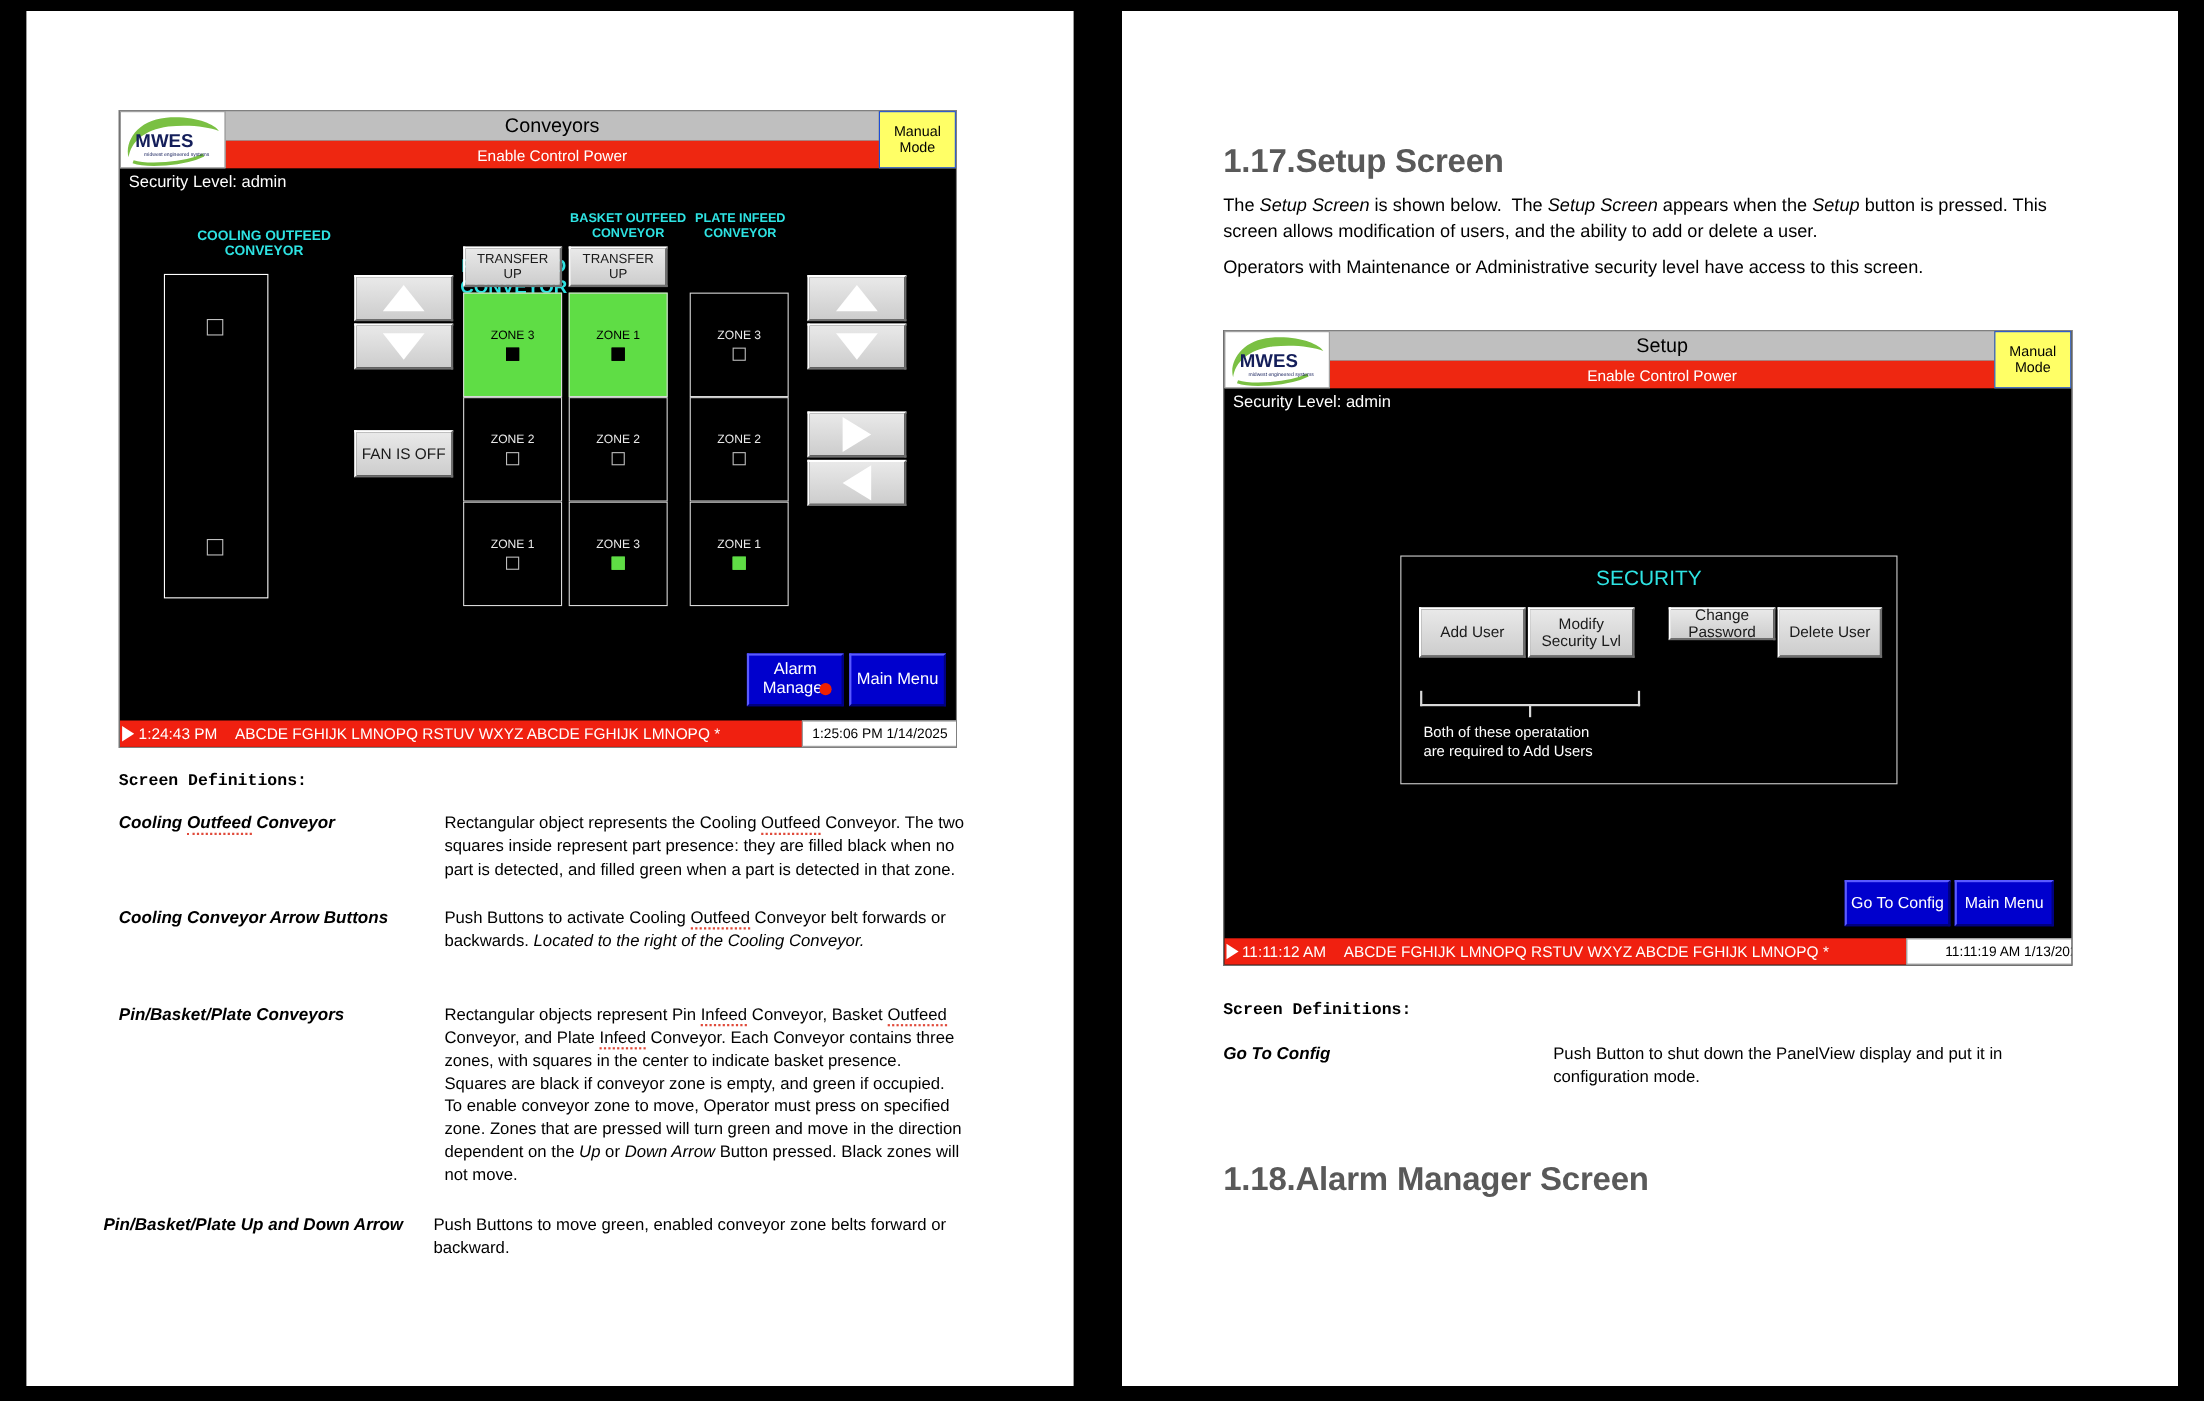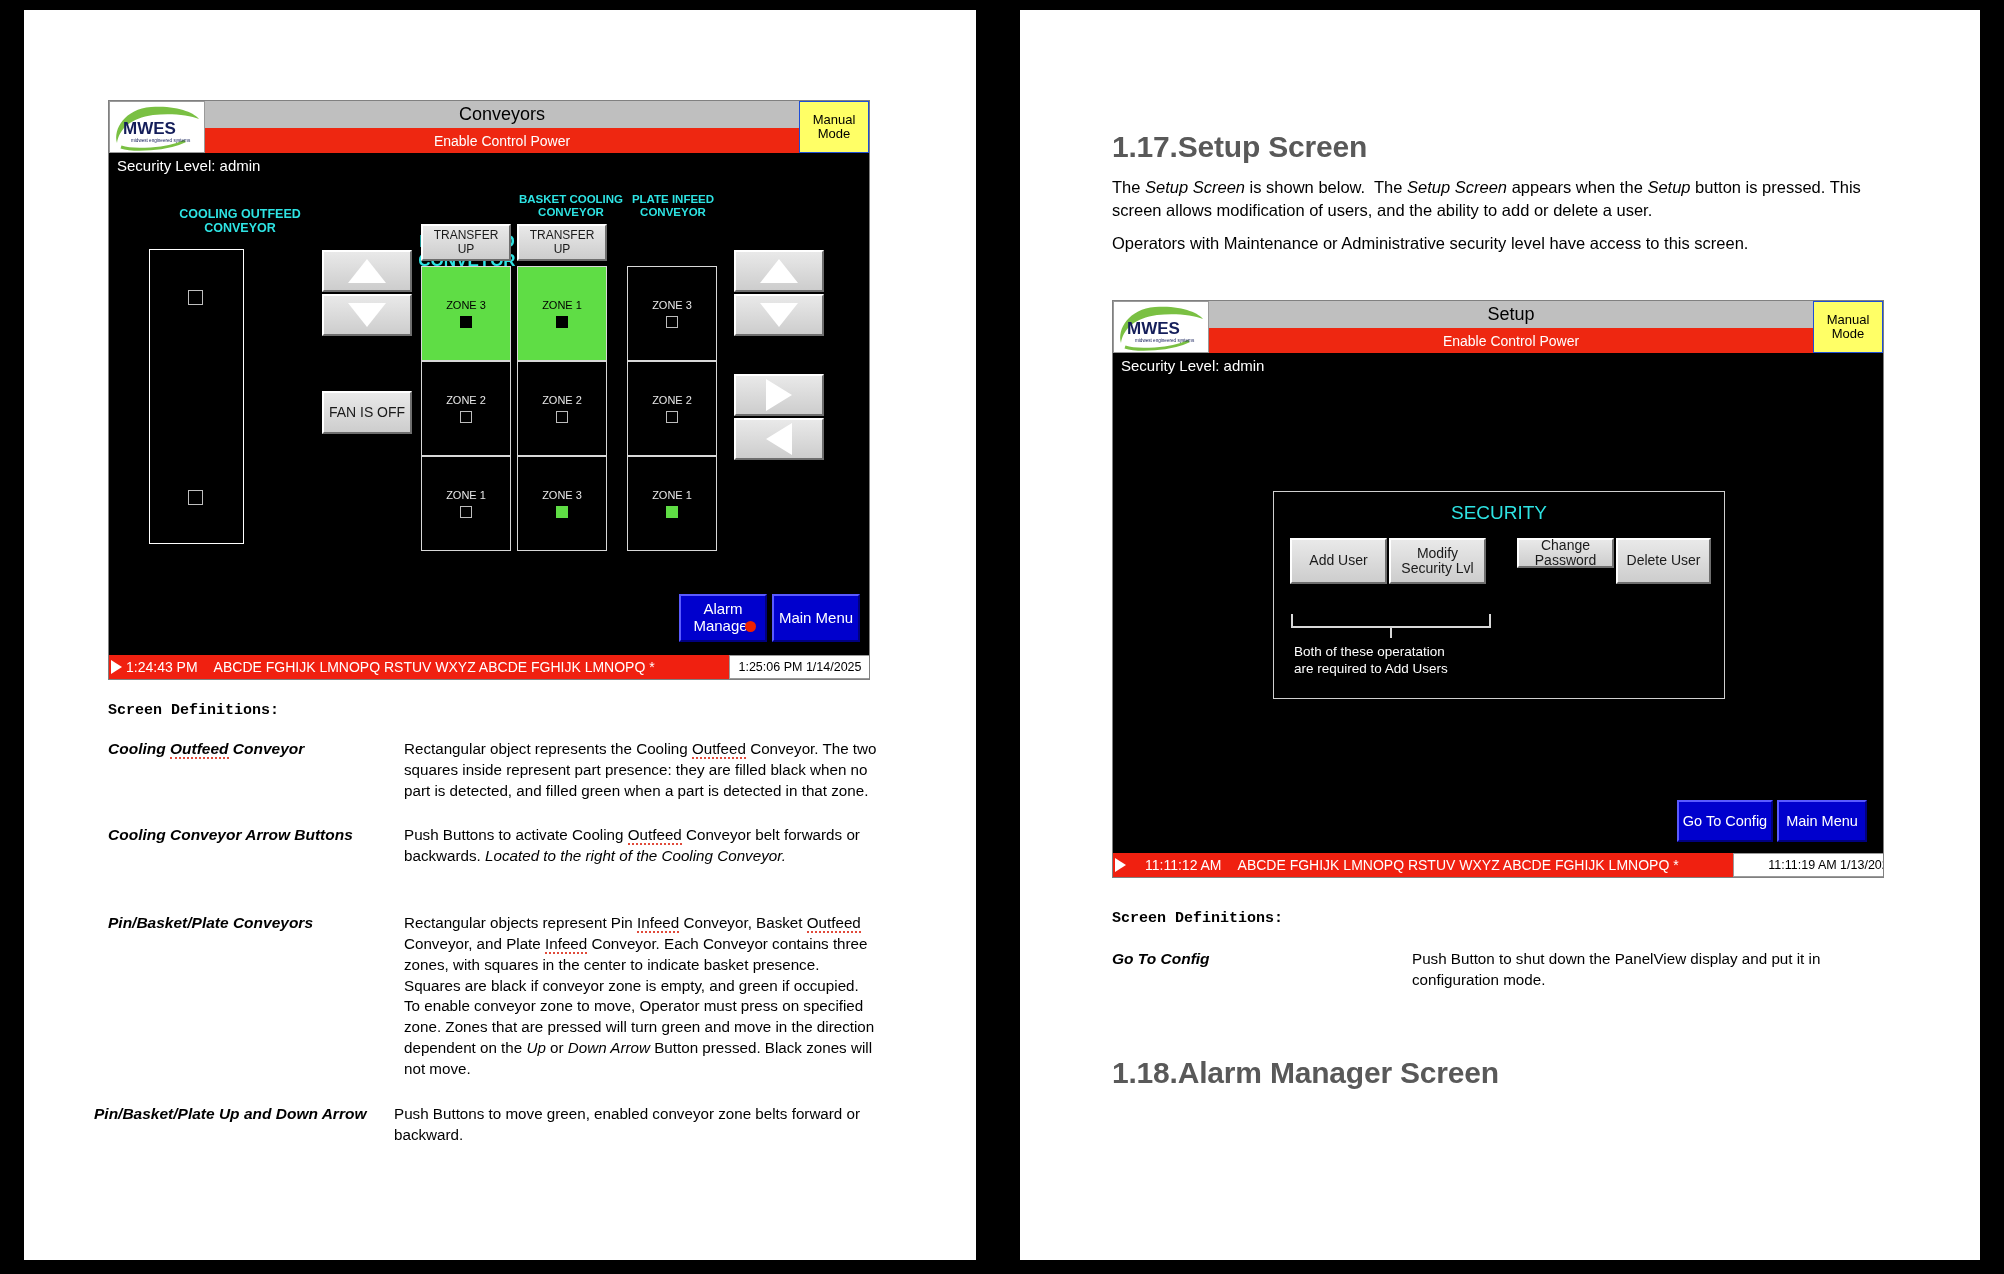--- a/index.html
+++ b/index.html
@@ -202,21 +202,21 @@
       <div class="zone black" style="left:312px;top:260px;width:90px;height:95px;">
         <span class="zone-label">ZONE 2</span>
         <span class="zone-sq empty-black"></span>
       </div>
       <div class="zone black" style="left:312px;top:355px;width:90px;height:95px;">
         <span class="zone-label">ZONE 1</span>
         <span class="zone-sq empty-black"></span>
       </div>
 
       <div class="cyan-label" style="position:absolute;left:402px;top:92px;width:120px;font-size:11.5px;">
-        <div>BASKET COOLING</div>
+        <div>BASKET OUTFEED</div>
         <div>CONVEYOR</div>
       </div>
       <div class="btn3d" style="left:408px;top:123px;width:90px;height:37px;font-size:12px;flex-direction:column;">
         <span>TRANSFER</span>
         <span>UP</span>
       </div>
       <div class="zone green" style="left:408px;top:165px;width:90px;height:95px;">
         <span class="zone-label">ZONE 1</span>
         <span class="zone-sq filled-black"></span>
       </div>
@@ -334,21 +334,21 @@
           <div class="hmi-subtitle" style="height:25px;font-size:14px;">Enable Control Power</div>
         </div>
         <div class="mode-box" style="width:70px;height:52px;font-size:13px;flex-direction:column;">
           <span>Manual</span>
           <span>Mode</span>
         </div>
       </div>
 
       <div class="sec-level" style="position:absolute;left:8px;top:56px;font-size:15px;">Security Level: admin</div>
 
-      <div class="sec-group" style="left:160px;top:190px;width:452px;height:208px;">
+      <div class="sec-group" style="left:160px;top:204px;width:452px;height:208px;">
         <div class="sec-title" style="top:10px;font-size:19px;">SECURITY</div>
 
         <div class="btn3d" style="left:16px;top:46px;width:97px;height:46px;font-size:14px;flex-direction:column;">
           <span>Add User</span>
         </div>
         <div class="btn3d" style="left:115px;top:46px;width:97px;height:46px;font-size:14px;flex-direction:column;">
           <span>Modify</span>
           <span>Security Lvl</span>
         </div>
         <div class="btn3d" style="left:243px;top:46px;width:97px;height:30px;font-size:14px;flex-direction:column;">
@@ -370,21 +370,21 @@
           <div>Both of these operatation</div>
           <div>are required to Add Users</div>
         </div>
       </div>
 
       <div class="navbtn" style="left:564px;top:499px;width:96px;height:42px;font-size:14.5px;">Go To Config</div>
       <div class="navbtn" style="left:664px;top:499px;width:90px;height:42px;font-size:14.5px;">Main Menu</div>
 
       <div class="alarm-bar" style="bottom:0;width:620px;height:24px;font-size:14px;">
         <span class="alarm-tri"></span>
-        <span style="margin-left:19px;">11:11:12 AM</span>
+        <span style="margin-left:3px;">11:11:12 AM</span>
         <span style="margin-left:16px;">ABCDE FGHIJK LMNOPQ RSTUV WXYZ ABCDE FGHIJK LMNOPQ *</span>
       </div>
       <div class="time-box" style="left:620px;bottom:0;width:152px;height:24px;font-size:12.5px;padding-left:46px;">11:11:19 AM 1/13/2025</div>
     </div>
 
     <div style="position:absolute;left:92px;top:900px;width:760px;">
       <div class="defs-title">Screen Definitions:</div>
       <div class="def-row" style="margin-top:22px;">
         <div class="def-term" style="width:300px;flex:0 0 300px;">Go To Config</div>
         <div class="def-desc">Push Button to shut down the PanelView display and put it in configuration mode.</div>

